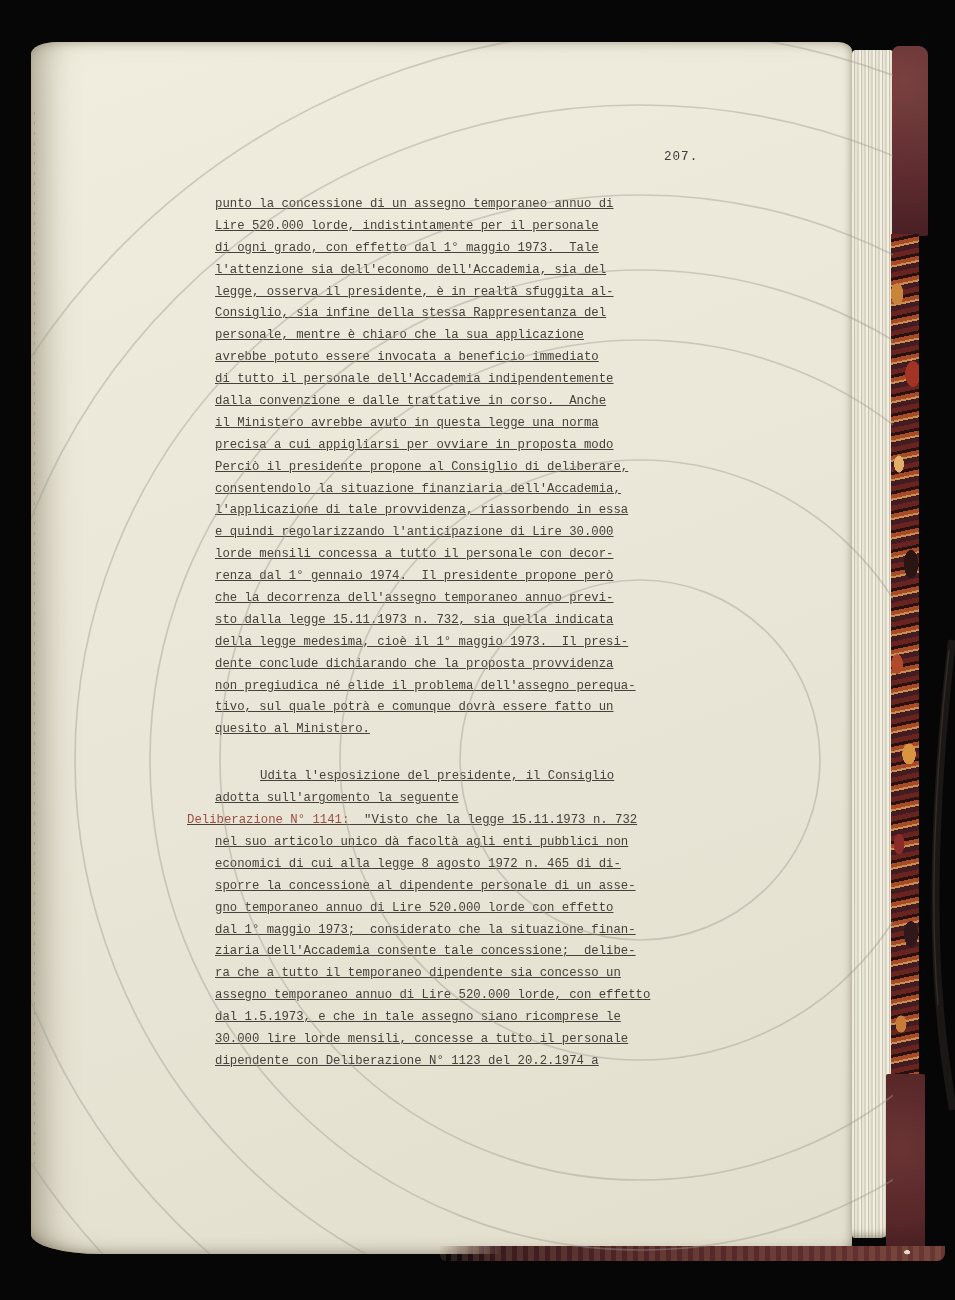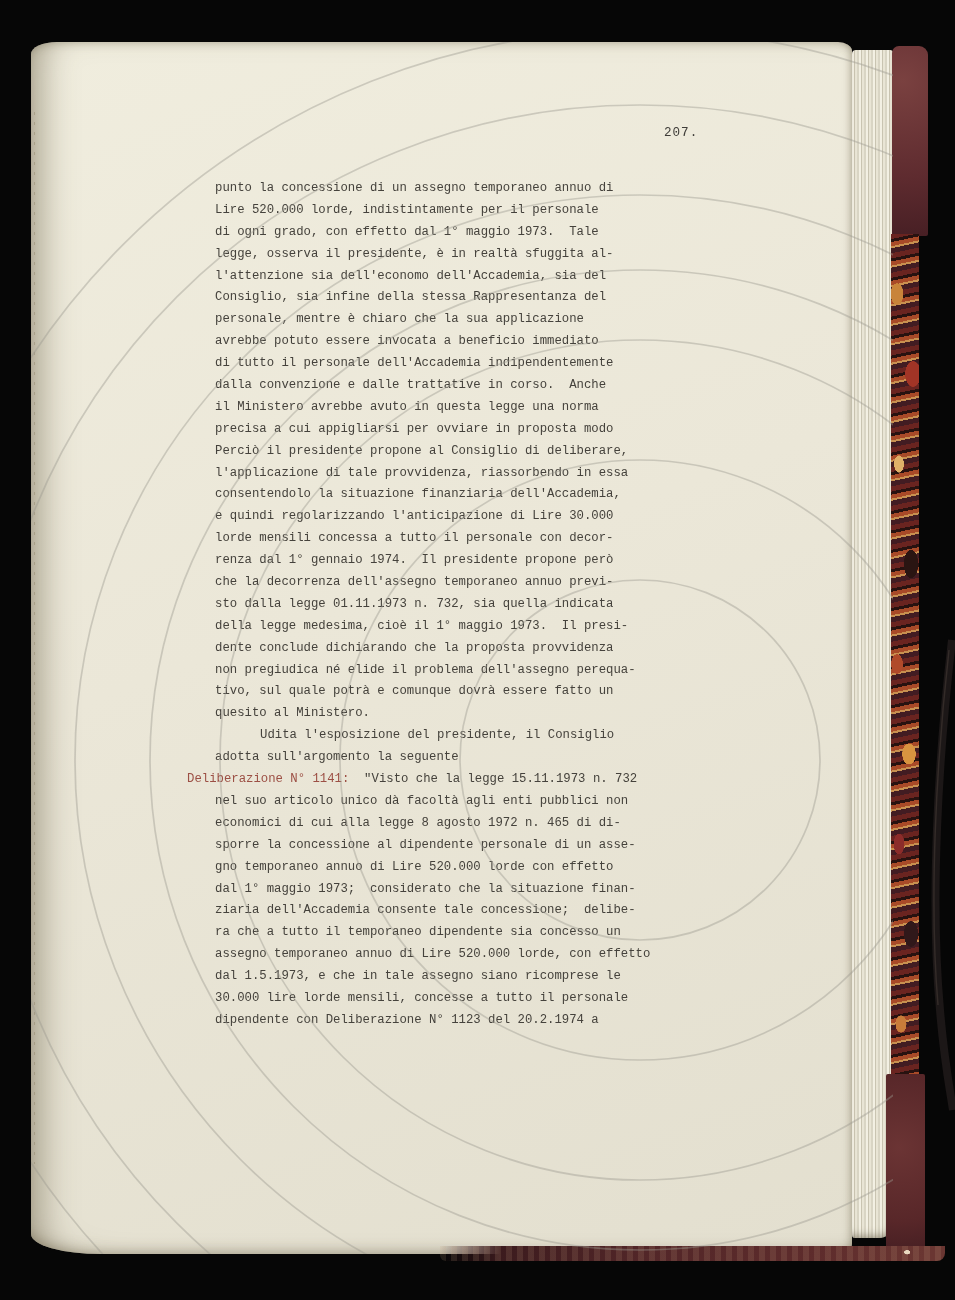--- a/index.html
+++ b/index.html
@@ -54,63 +54,63 @@
       linear-gradient(to right,rgba(6,6,6,0),#3c1b1e 12%,#522628 40%,#5e2c2c 75%,#6a3632 96%);}
 
   .ribbon{position:absolute;left:0;top:0;pointer-events:none;}
 
   
   .watermark{position:absolute;left:31px;top:42px;width:862px;height:1212px;
     border-radius:26px 14px 18px 70px / 12px 9px 10px 20px;
     overflow:hidden;pointer-events:none;}
 
   
-  .text-block{position:absolute;left:184px;top:136px;width:520px;
-    font-size:12.3px;color:#45423c;}
-  .page-number{position:absolute;left:633px;top:84px;font-size:12.6px;
+  .text-block{position:absolute;left:184px;top:152px;width:520px;
+    font-size:12.3px;color:#45423c;text-decoration:underline;}
+  .page-number{position:absolute;left:633px;top:108px;font-size:12.6px;
     letter-spacing:1px;color:#3e3c38;}
   .line{white-space:pre;line-height:21.9px;height:21.9px;}
-  .ind-para{margin-left:45px;}
+  .ind-para{margin-left:45px;margin-top:25px;}
   .ind-out{margin-left:-28px;}
   .dlb-label{color:#9c4f44;}
 </style>
 </head>
 <body>
 
 <div class="photo">
 
   <div class="facing-edge"></div>
 
   <div class="page">
     <div class="stitch"></div>
 
     <div class="page-number">207.</div>
 
     <div class="text-block">
       <div>
           <div class="line"><span>punto la concessione di un assegno temporaneo annuo di</span></div>
           <div class="line"><span>Lire 520.000 lorde, indistintamente per il personale</span></div>
           <div class="line"><span>di ogni grado, con effetto dal 1° maggio 1973.  Tale</span></div>
+          <div class="line"><span>l'attenzione sia dell'economo dell'Accademia, sia del</span></div>
           <div class="line"><span>legge, osserva il presidente, è in realtà sfuggita al-</span></div>
-          <div class="line"><span>l'attenzione sia dell'economo dell'Accademia, sia del</span></div>
           <div class="line"><span>Consiglio, sia infine della stessa Rappresentanza del</span></div>
           <div class="line"><span>personale, mentre è chiaro che la sua applicazione</span></div>
           <div class="line"><span>avrebbe potuto essere invocata a beneficio immediato</span></div>
           <div class="line"><span>di tutto il personale dell'Accademia indipendentemente</span></div>
           <div class="line"><span>dalla convenzione e dalle trattative in corso.  Anche</span></div>
           <div class="line"><span>il Ministero avrebbe avuto in questa legge una norma</span></div>
           <div class="line"><span>precisa a cui appigliarsi per ovviare in proposta modo</span></div>
           <div class="line"><span>Perciò il presidente propone al Consiglio di deliberare,</span></div>
+          <div class="line"><span>consentendolo la situazione finanziaria dell'Accademia,</span></div>
           <div class="line"><span>l'applicazione di tale provvidenza, riassorbendo in essa</span></div>
-          <div class="line"><span>consentendolo la situazione finanziaria dell'Accademia,</span></div>
           <div class="line"><span>e quindi regolarizzando l'anticipazione di Lire 30.000</span></div>
           <div class="line"><span>lorde mensili concessa a tutto il personale con decor-</span></div>
           <div class="line"><span>renza dal 1° gennaio 1974.  Il presidente propone però</span></div>
           <div class="line"><span>che la decorrenza dell'assegno temporaneo annuo previ-</span></div>
-          <div class="line"><span>sto dalla legge 01.11.1973 n. 732, sia quella indicata</span></div>
+          <div class="line"><span>sto dalla legge 15.11.1973 n. 732, sia quella indicata</span></div>
           <div class="line"><span>della legge medesima, cioè il 1° maggio 1973.  Il presi-</span></div>
           <div class="line"><span>dente conclude dichiarando che la proposta provvidenza</span></div>
           <div class="line"><span>non pregiudica né elide il problema dell'assegno perequa-</span></div>
           <div class="line"><span>tivo, sul quale potrà e comunque dovrà essere fatto un</span></div>
           <div class="line"><span>quesito al Ministero.</span></div>
           <div class="line ind-para"><span>Udita l'esposizione del presidente, il Consiglio</span></div>
           <div class="line"><span>adotta sull'argomento la seguente</span></div>
           <div class="line ind-out"><span class="dlb-label">Deliberazione N° 1141:</span><span>  "Visto che la legge 15.11.1973 n. 732</span></div>
           <div class="line"><span>nel suo articolo unico dà facoltà agli enti pubblici non</span></div>
           <div class="line"><span>economici di cui alla legge 8 agosto 1972 n. 465 di di-</span></div>

